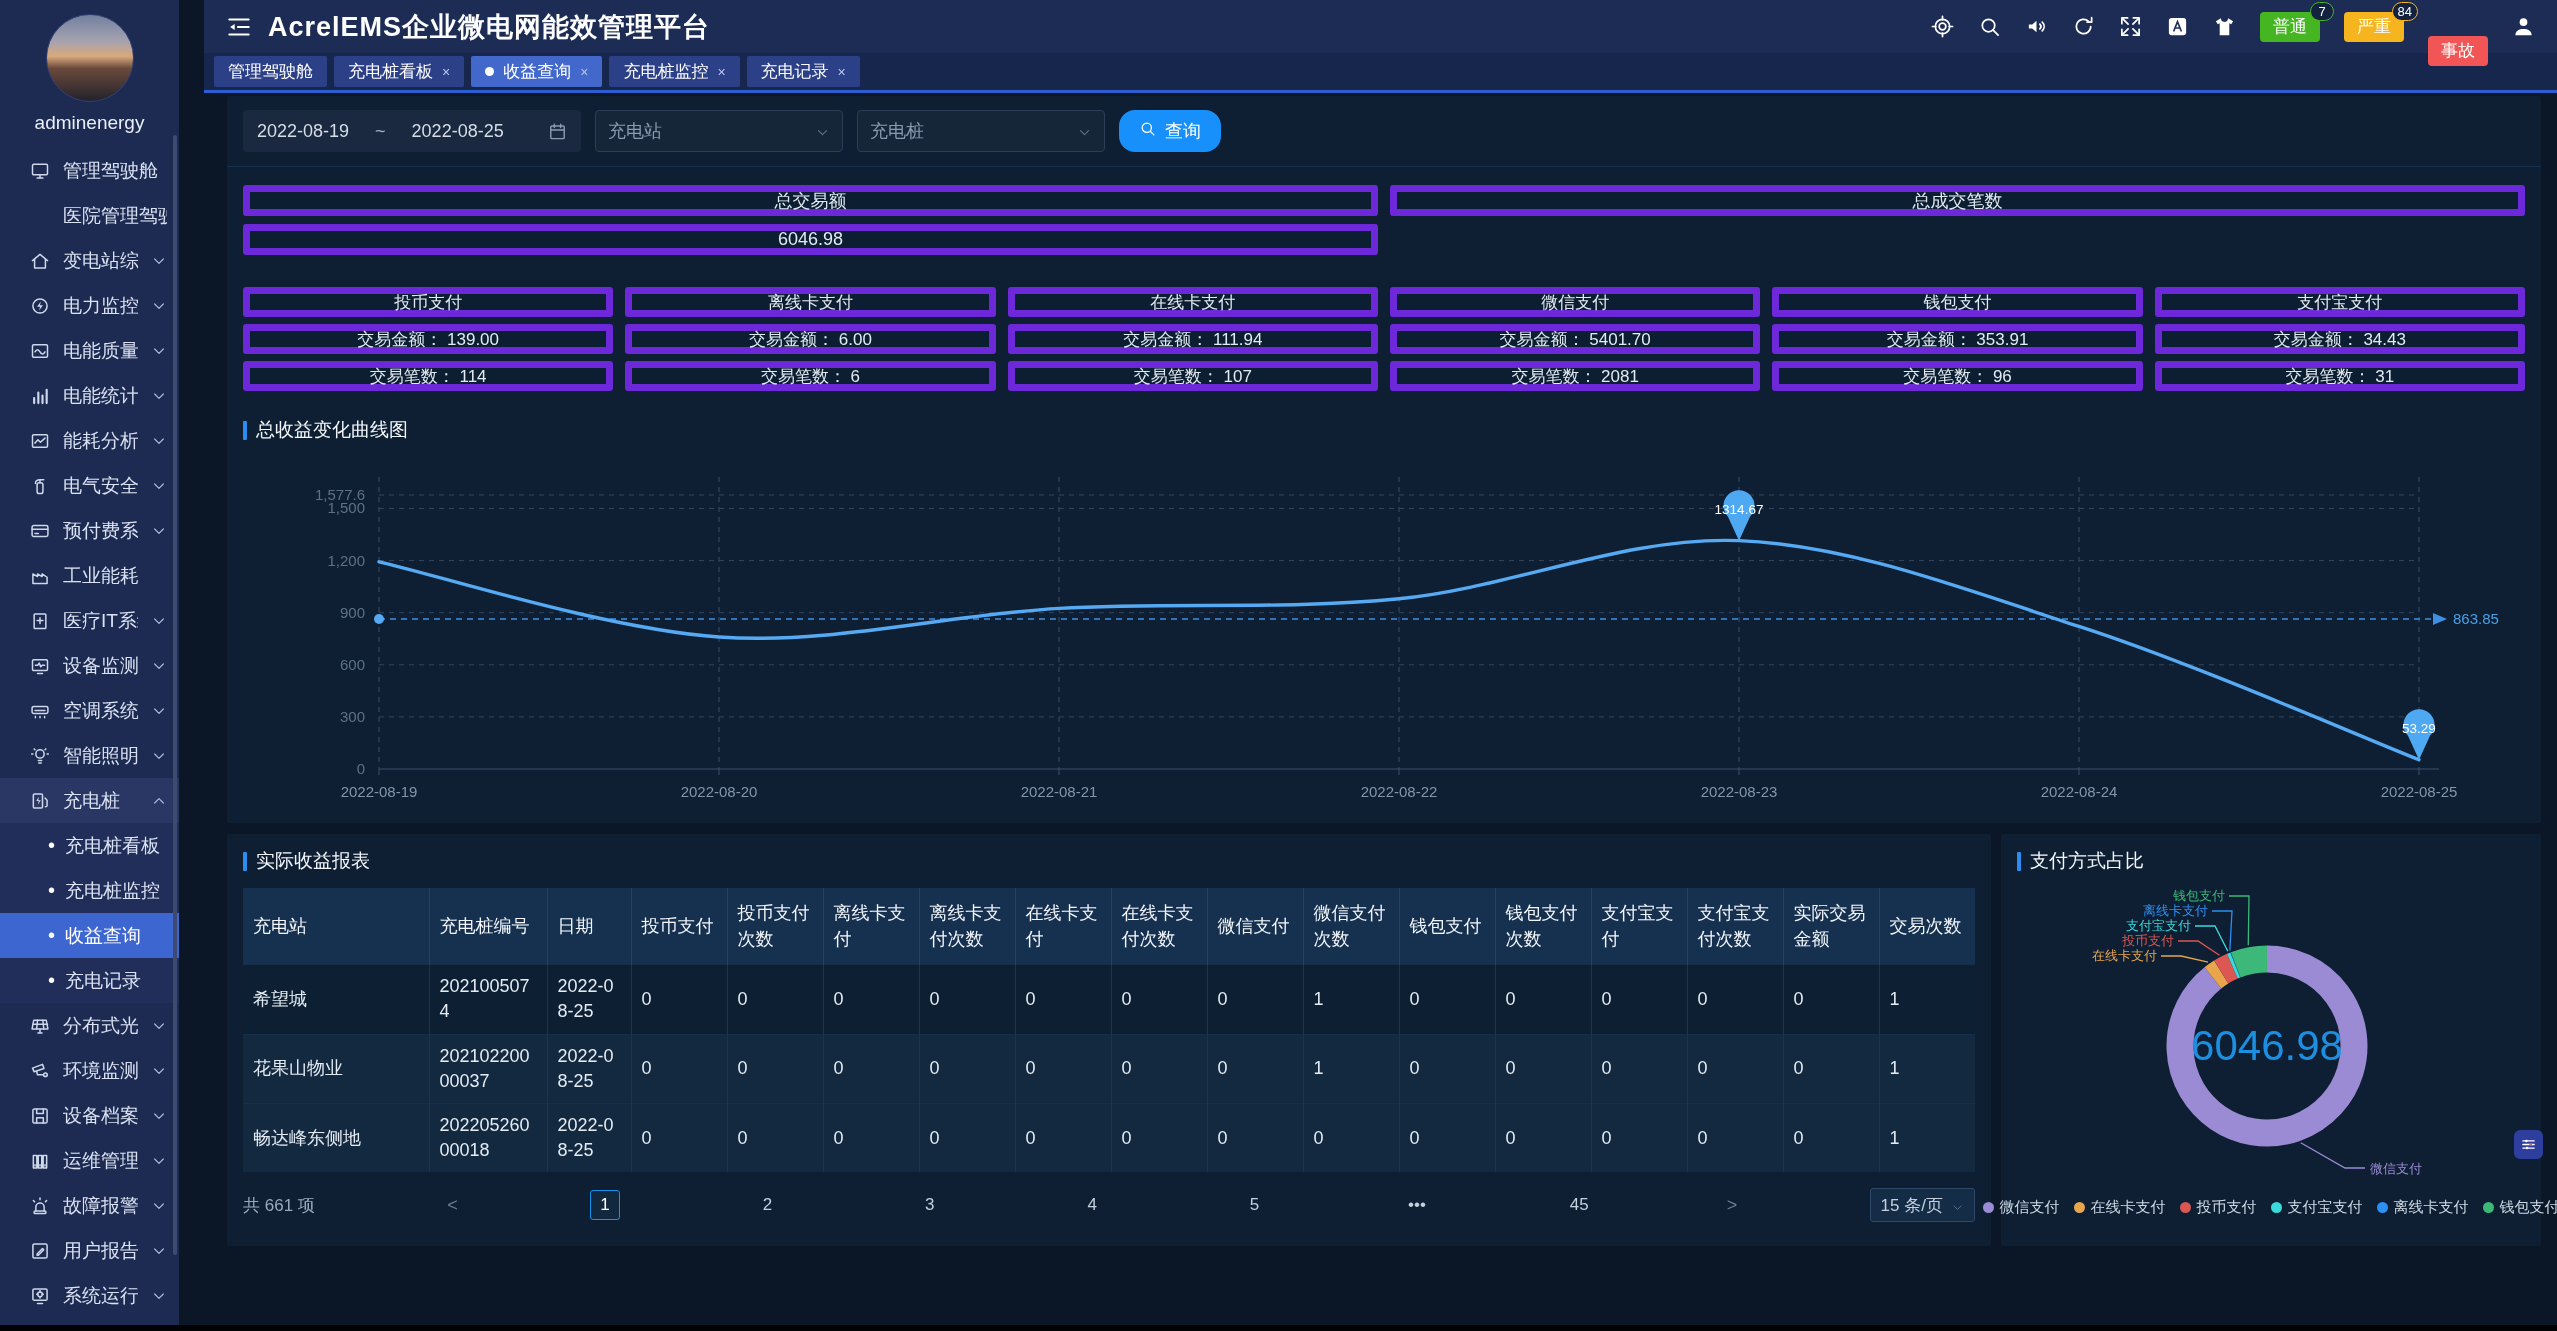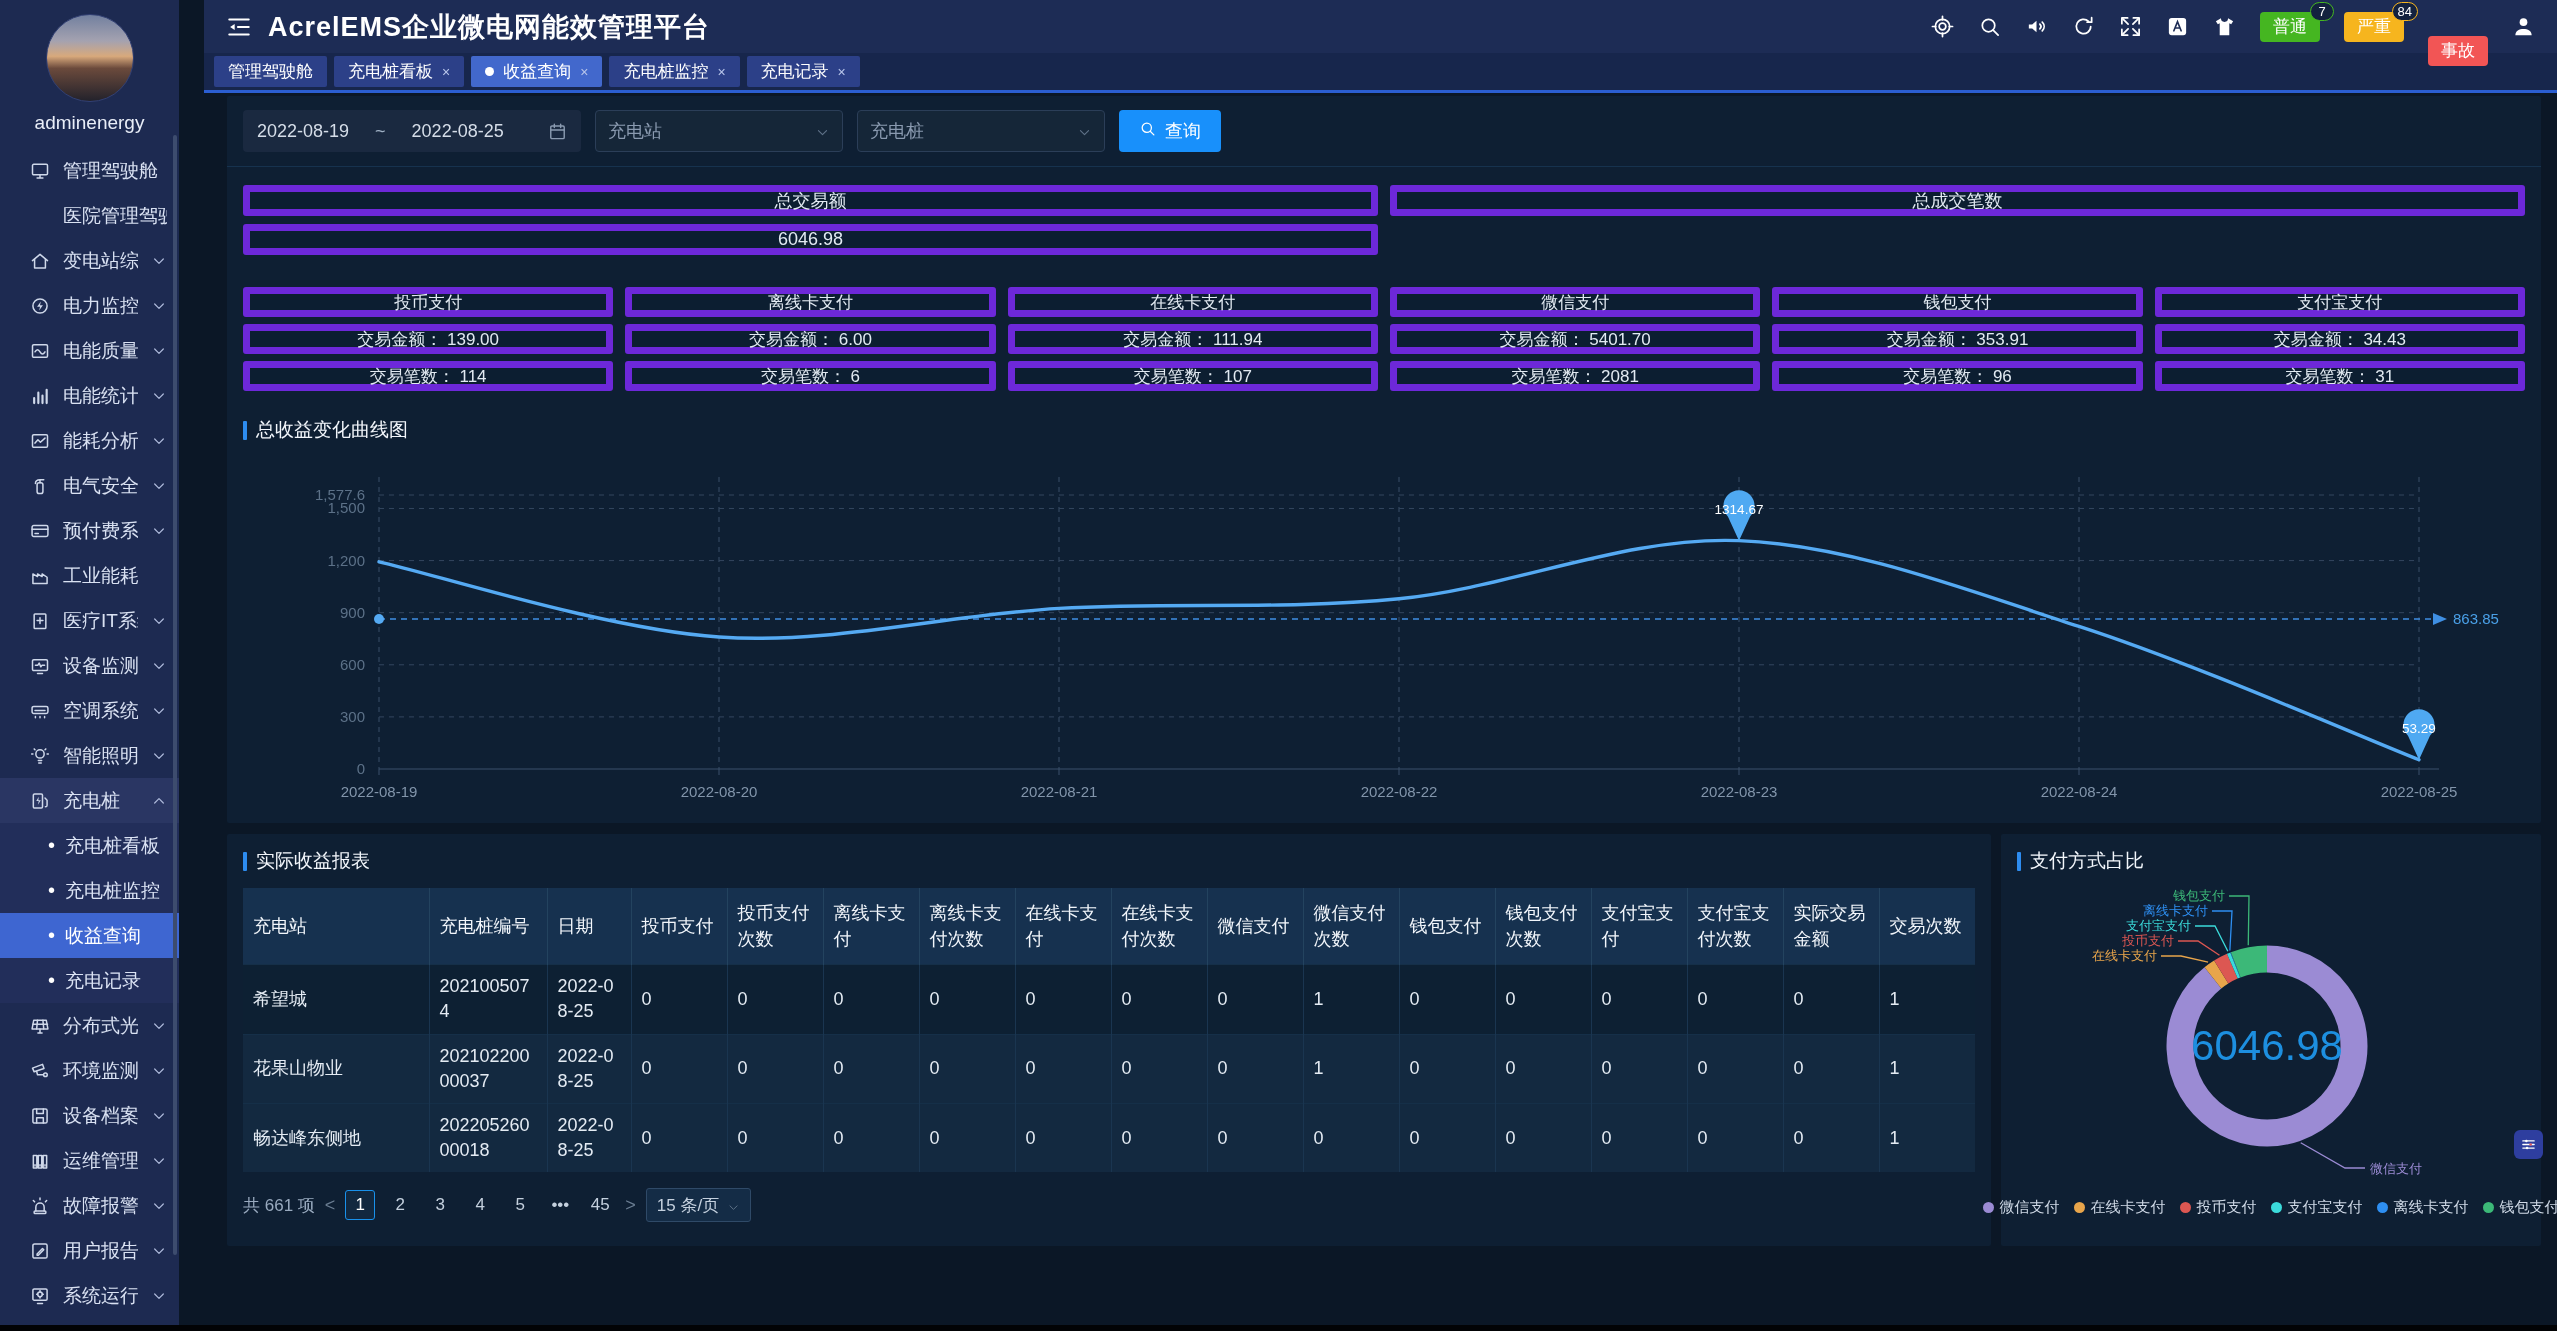--- a/index.html
+++ b/index.html
@@ -60,21 +60,21 @@
     border-bottom:1px solid #16324e; }
   .date-range { width:338px; height:42px; background:#1a2940; border-radius:4px; display:flex; align-items:center;
     padding:0 14px; color:#d5dde8; font-size:18px; cursor:pointer; }
   .date-range .sep { margin:0 26px; color:#9fb0c4; }
   .date-range .cal { margin-left:auto; width:19px; height:19px; color:#8a9ab0; }
   .date-range .cal svg{ width:19px; height:19px; }
   .select-box { width:248px; height:42px; background:#152638; border:1px solid #2b3e58; border-radius:4px;
     display:flex; align-items:center; padding:0 12px; color:#8a9ab0; font-size:18px; cursor:pointer; }
   .select-box .chev { margin-left:auto; width:15px; height:15px; color:#5f7288; }
   .select-box .chev svg { width:15px; height:15px; }
-  .query-btn { height:42px; padding:0 20px; background:#1890fb; border:none; border-radius:4px; color:#fff;
+  .query-btn { height:42px; padding:0 20px; background:#1890fb; border:none; border-radius:16px; color:#fff;
     font-size:18px; display:flex; align-items:center; gap:9px; cursor:pointer; }
   .query-btn svg { width:17px; height:17px; }
 
   .summary-row { display:flex; gap:12px; padding:18px 16px 0; }
   .sum-card { flex:1; display:flex; flex-direction:column; gap:8px; }
   .cbox { height:31px; background:#0c1e31; border:7px solid #6d28d9; border-radius:3px; color:#e2eaf2;
     font-size:18px; display:flex; align-items:center; justify-content:center; }
 
   .pay-row { display:grid; grid-template-columns:repeat(6,1fr); gap:12px; padding:32px 16px 0; }
   .pay-card { display:flex; flex-direction:column; gap:7px; }
@@ -92,21 +92,21 @@
   table.rpt { width:100%; border-collapse:collapse; table-layout:fixed; margin-top:14px; }
   table.rpt th { background:#16314f; color:#f2f6fb; font-weight:400; font-size:18px; text-align:left;
     padding:12px 10px; line-height:1.45; border-right:1px solid #23435f; vertical-align:middle; }
   table.rpt th:last-child { border-right:none; }
   table.rpt td { color:#e4ebf3; font-size:18px; padding:9px 10px; line-height:1.4;
     border-right:1px solid #1a3550; border-top:1px solid #152f48; vertical-align:middle; word-break:break-all; }
   table.rpt td:last-child { border-right:none; }
   table.rpt tr.odd td { background:#0d2033; }
   table.rpt tr.even td { background:#132940; }
 
-  .pagination { display:flex; align-items:center; justify-content:flex-start; gap:10px; margin-top:16px;
+  .pagination { display:flex; align-items:center; justify-content:space-between; gap:10px; margin-top:16px;
     color:#99aabf; font-size:17px; }
   .pg-btn { min-width:30px; height:30px; border-radius:3px; display:flex; align-items:center; justify-content:center;
     cursor:pointer; color:#c4d0de; padding:0 4px; }
   .pg-btn.cur { border:1px solid #1991eb; color:#ffffff; background:#12283f; }
   .pg-arrow { color:#6b7e93; cursor:pointer; font-size:18px; }
   .page-size { height:34px; padding:0 10px; border:1px solid #2f4a68; border-radius:3px; background:#142c46;
     color:#c4d0de; display:flex; align-items:center; gap:8px; cursor:pointer; }
   .page-size .chev { width:13px; height:13px; color:#5f7288; }
   .page-size .chev svg{ width:13px; height:13px; }
 

